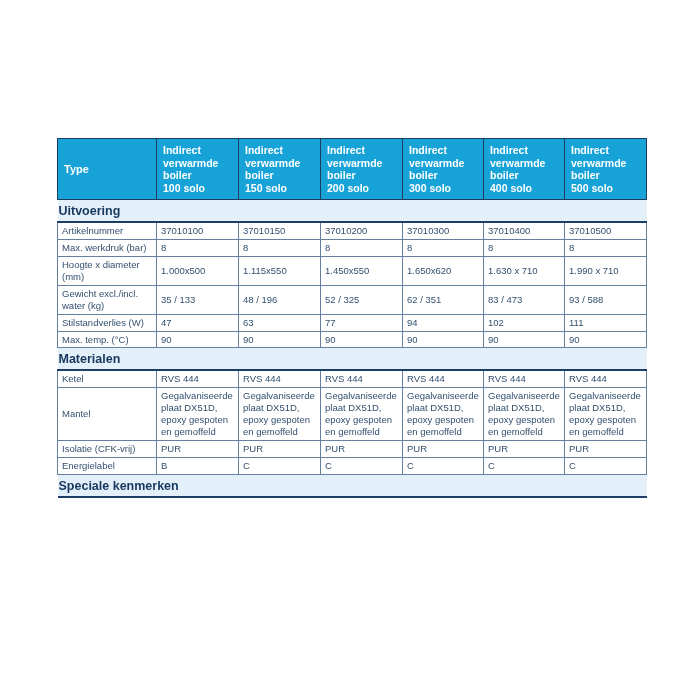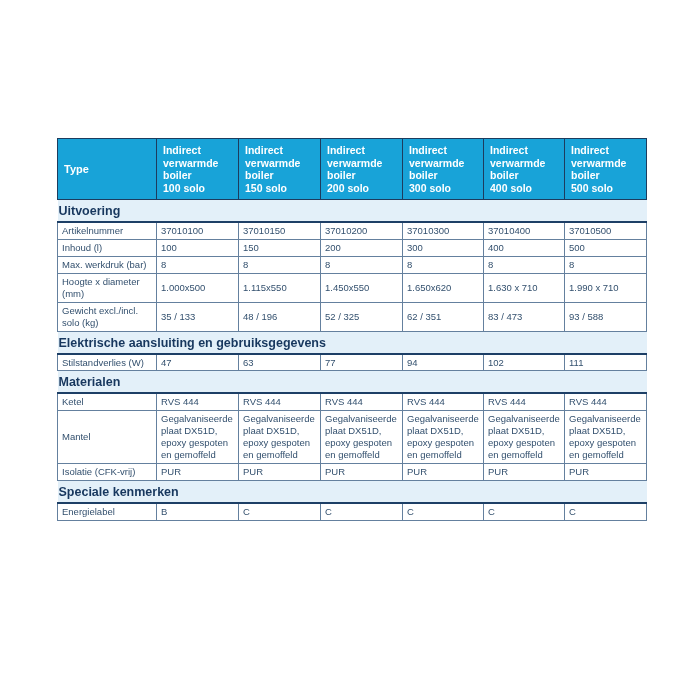--- a/index.html
+++ b/index.html
@@ -126,68 +126,65 @@
           <tr class="">
             <td class="label-cell">Artikelnummer</td>
             <td class="value-cell">37010100</td>
             <td class="value-cell">37010150</td>
             <td class="value-cell">37010200</td>
             <td class="value-cell">37010300</td>
             <td class="value-cell">37010400</td>
             <td class="value-cell">37010500</td>
           </tr>
           <tr class="">
-            <td class="label-cell">Inhoud (l)</td>
-            <td class="value-cell">100</td>
-            <td class="value-cell">150</td>
-            <td class="value-cell">200</td>
-            <td class="value-cell">300</td>
-            <td class="value-cell">400</td>
-            <td class="value-cell">500</td>
-          </tr>
-          <tr class="">
             <td class="label-cell">Max. werkdruk (bar)</td>
             <td class="value-cell">8</td>
             <td class="value-cell">8</td>
             <td class="value-cell">8</td>
             <td class="value-cell">8</td>
             <td class="value-cell">8</td>
             <td class="value-cell">8</td>
           </tr>
           <tr class="">
             <td class="label-cell">Hoogte x diameter (mm)</td>
             <td class="value-cell">1.000x500</td>
             <td class="value-cell">1.115x550</td>
             <td class="value-cell">1.450x550</td>
             <td class="value-cell">1.650x620</td>
             <td class="value-cell">1.630 x 710</td>
             <td class="value-cell">1.990 x 710</td>
           </tr>
           <tr class="">
-            <td class="label-cell">Gewicht excl./incl. solo (kg)</td>
+            <td class="label-cell">Gewicht excl./incl. water (kg)</td>
             <td class="value-cell">35 / 133</td>
             <td class="value-cell">48 / 196</td>
             <td class="value-cell">52 / 325</td>
             <td class="value-cell">62 / 351</td>
             <td class="value-cell">83 / 473</td>
             <td class="value-cell">93 / 588</td>
-          </tr>
-          <tr class="">
-            <td class="section-cell" colspan="7">Elektrische aansluiting en gebruiksgegevens</td>
           </tr>
           <tr class="">
             <td class="label-cell">Stilstandverlies (W)</td>
             <td class="value-cell">47</td>
             <td class="value-cell">63</td>
             <td class="value-cell">77</td>
             <td class="value-cell">94</td>
             <td class="value-cell">102</td>
             <td class="value-cell">111</td>
           </tr>
           <tr class="">
+            <td class="label-cell">Max. temp. (°C)</td>
+            <td class="value-cell">90</td>
+            <td class="value-cell">90</td>
+            <td class="value-cell">90</td>
+            <td class="value-cell">90</td>
+            <td class="value-cell">90</td>
+            <td class="value-cell">90</td>
+          </tr>
+          <tr class="">
             <td class="section-cell" colspan="7">Materialen</td>
           </tr>
           <tr class="">
             <td class="label-cell">Ketel</td>
             <td class="value-cell">RVS 444</td>
             <td class="value-cell">RVS 444</td>
             <td class="value-cell">RVS 444</td>
             <td class="value-cell">RVS 444</td>
             <td class="value-cell">RVS 444</td>
             <td class="value-cell">RVS 444</td>
@@ -202,29 +199,29 @@
             <td class="value-cell">Gegalvaniseerde plaat DX51D, epoxy gespoten en gemoffeld</td>
           </tr>
           <tr class="">
             <td class="label-cell">Isolatie (CFK-vrij)</td>
             <td class="value-cell">PUR</td>
             <td class="value-cell">PUR</td>
             <td class="value-cell">PUR</td>
             <td class="value-cell">PUR</td>
             <td class="value-cell">PUR</td>
             <td class="value-cell">PUR</td>
-          </tr>
-          <tr class="">
-            <td class="section-cell" colspan="7">Speciale kenmerken</td>
           </tr>
           <tr class="">
             <td class="label-cell">Energielabel</td>
             <td class="value-cell">B</td>
             <td class="value-cell">C</td>
             <td class="value-cell">C</td>
             <td class="value-cell">C</td>
             <td class="value-cell">C</td>
             <td class="value-cell">C</td>
+          </tr>
+          <tr class="">
+            <td class="section-cell" colspan="7">Speciale kenmerken</td>
           </tr>
         </tbody>
     </table>
   </div>
 </div>
 
 </body></html>

